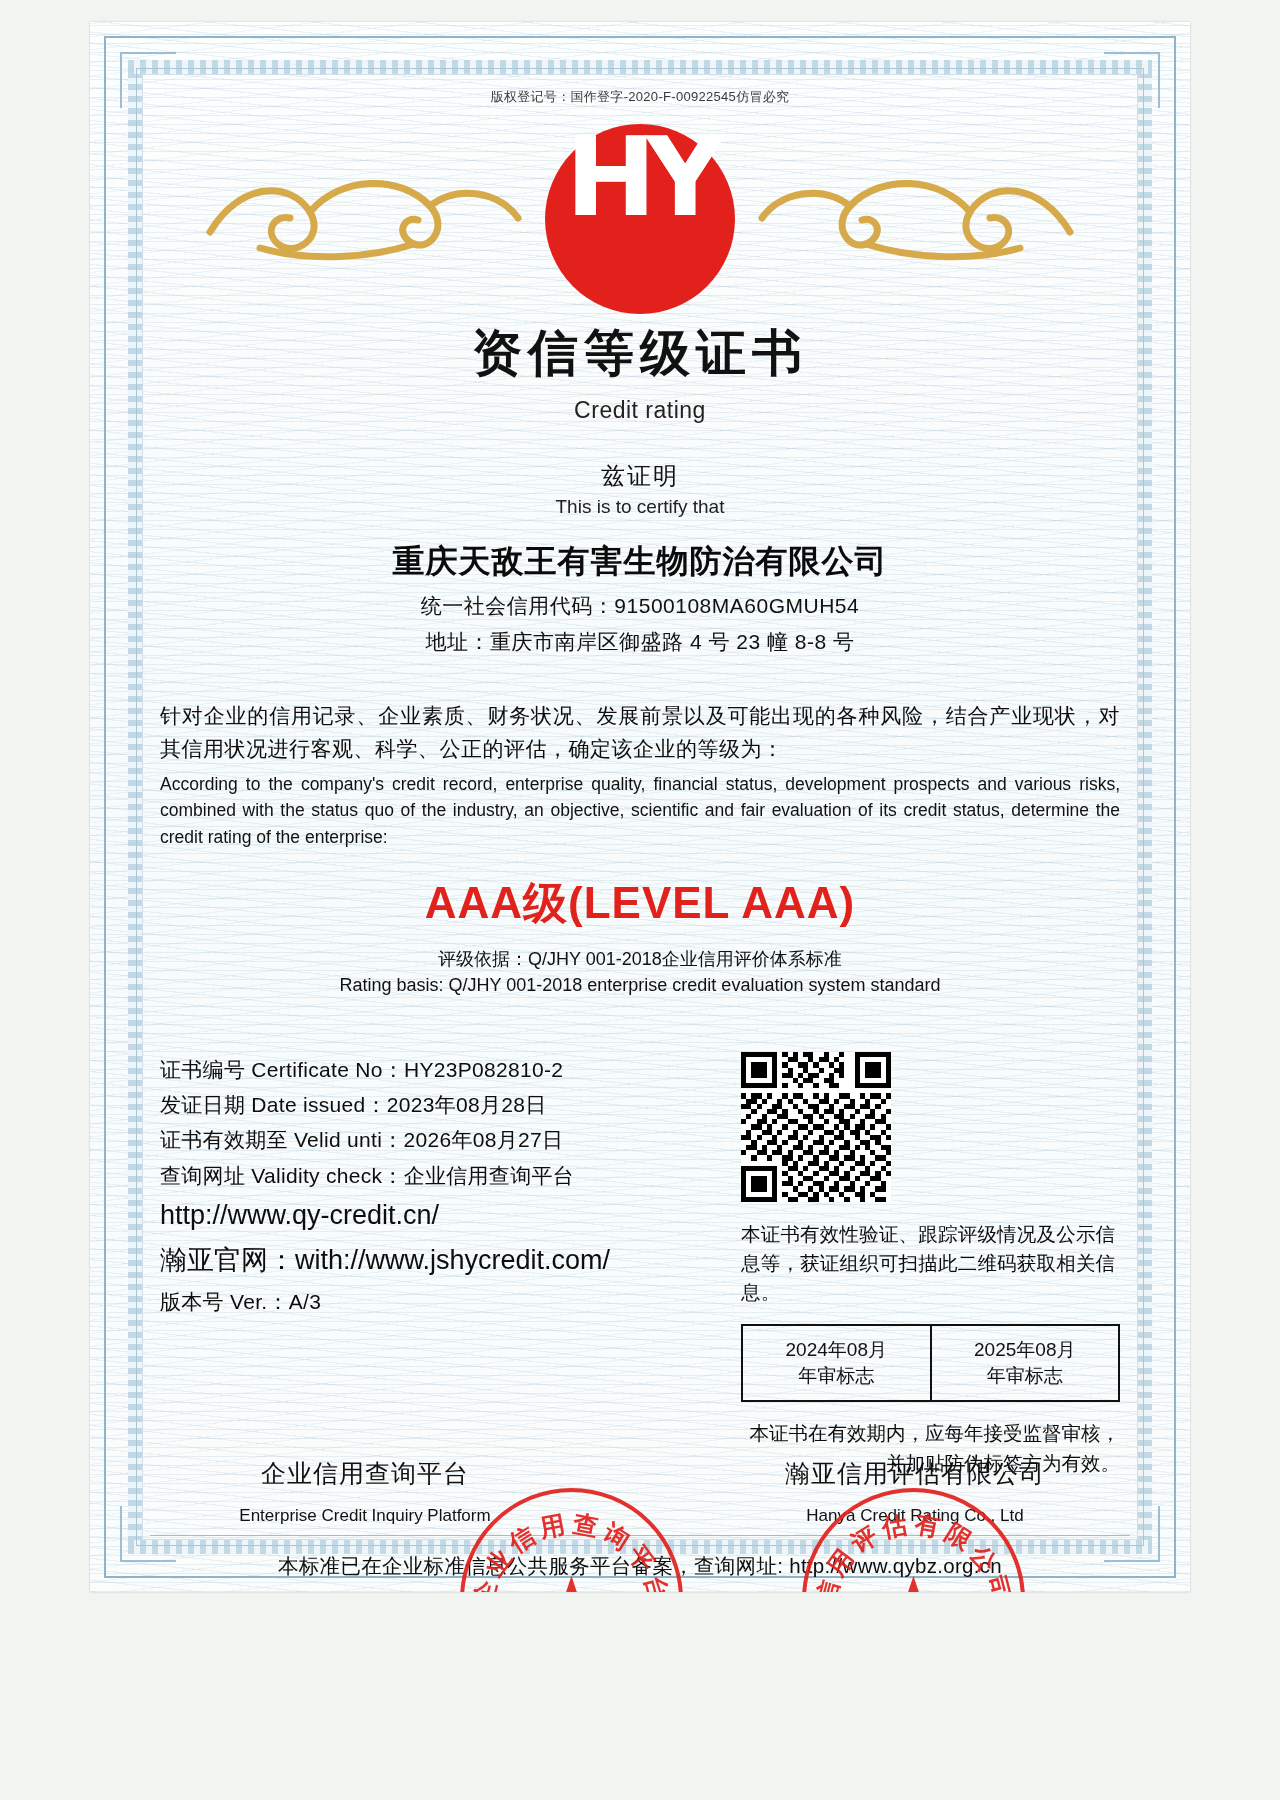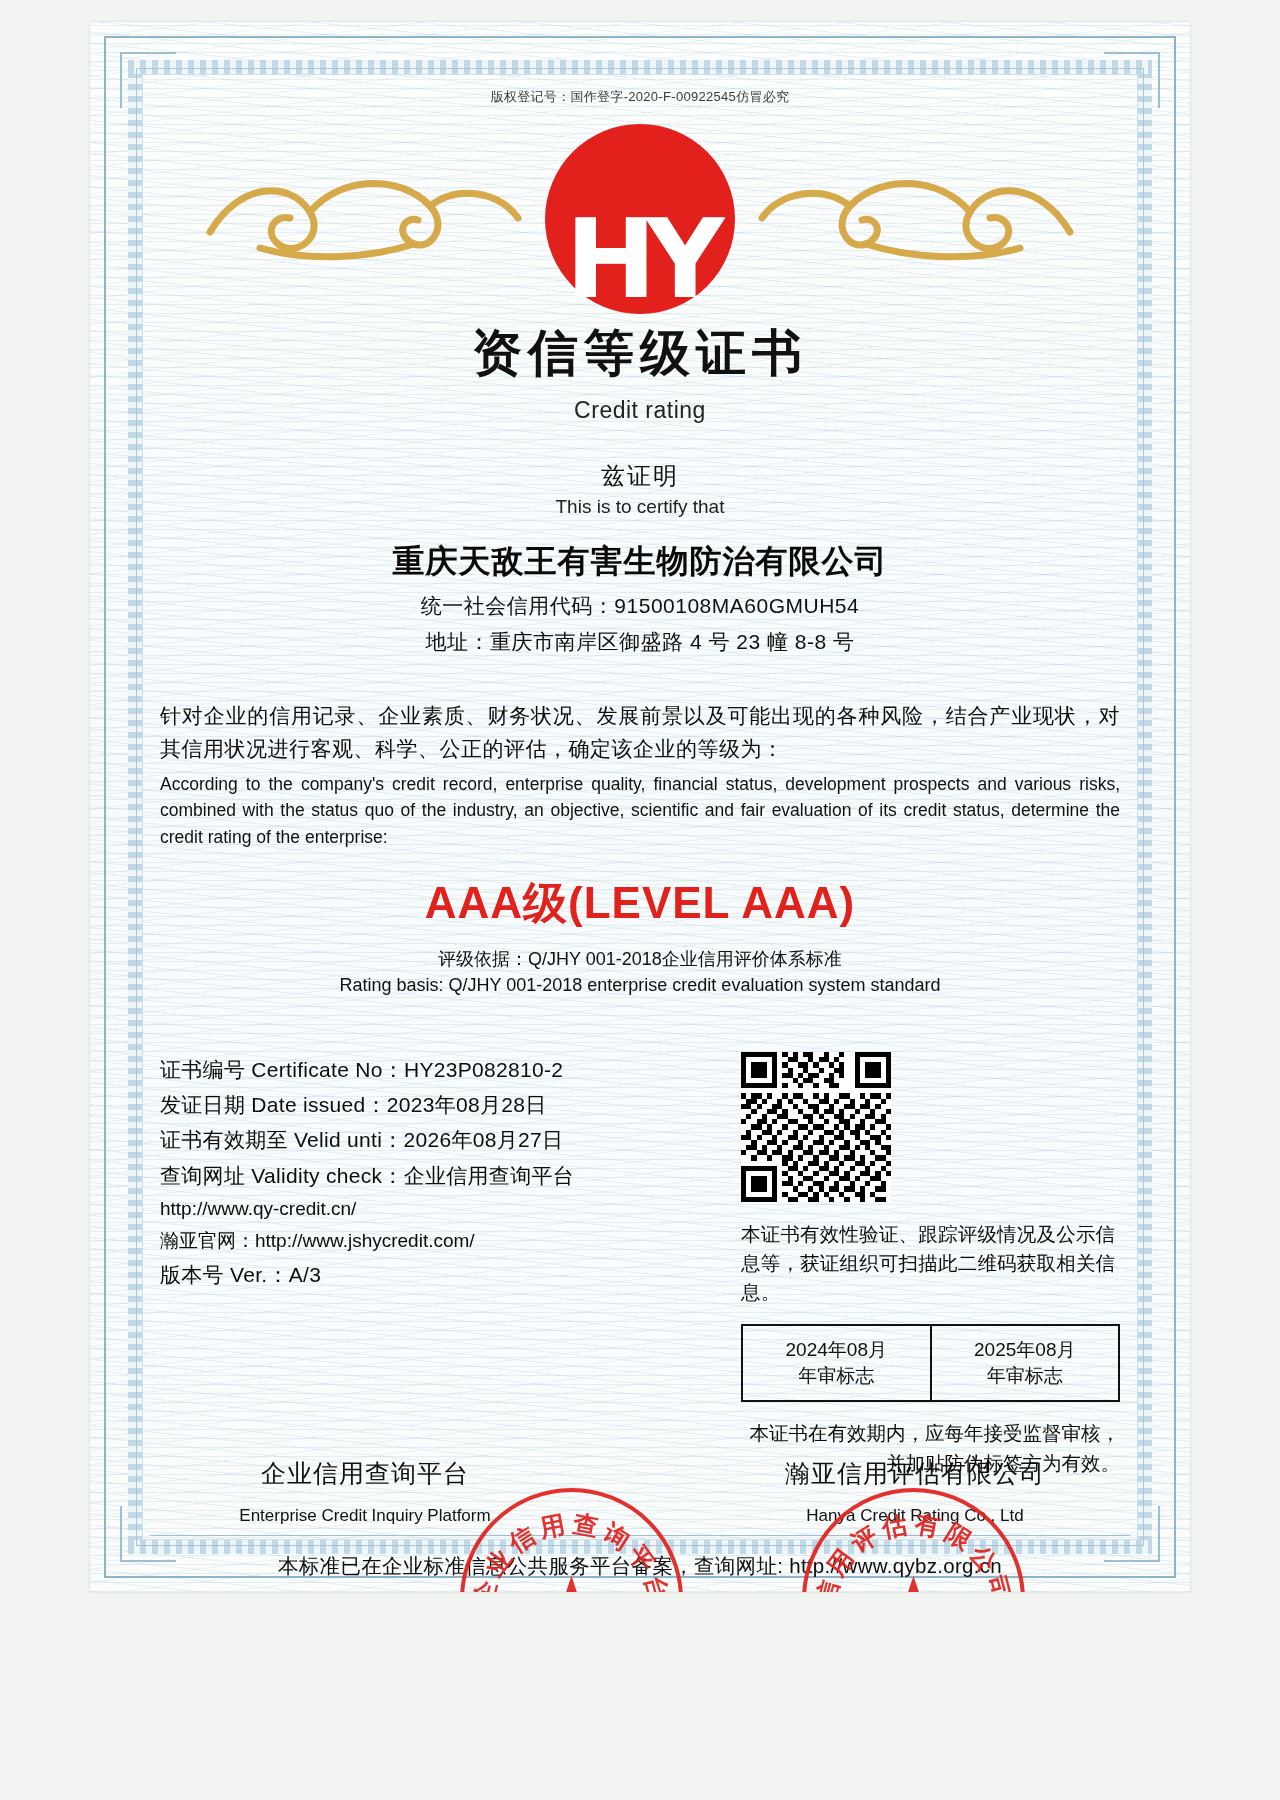--- a/index.html
+++ b/index.html
@@ -67,21 +67,21 @@
   .logo-row{position:relative;height:210px;margin-top:10px;}
   .flourish{
     position:absolute;top:46px;width:330px;height:110px;color:#d6a94a;
   }
   .flourish.left{left:40px;}
   .flourish.right{right:40px;transform:scaleX(-1);}
   .logo{
     position:absolute;left:50%;top:8px;transform:translateX(-50%);
     width:190px;height:190px;border-radius:50%;
     background:#e2211c;
-    display:flex;align-items:flex-end;justify-content:center;
+    display:flex;align-items:flex-start;justify-content:center;
   }
   .logo-mark{
     font-size:108px;font-weight:bold;color:#ffffff;
     font-family:"DejaVu Sans", sans-serif;
     letter-spacing:-10px;line-height:1;
     text-shadow:0 0 0 #fff;
   }
 
   .title-cn{
     text-align:center;font-size:50px;font-weight:bold;color:#111;
@@ -118,21 +118,21 @@
     font-family:"Liberation Sans", sans-serif;
   }
   .basis-cn{text-align:center;font-size:18px;color:#111;margin-top:14px;}
   .basis-en{text-align:center;font-size:18px;color:#111;margin-top:4px;}
 
   .lower{display:flex;margin-top:56px;gap:26px;}
   .left-col{width:555px;}
   .right-col{flex:1;}
 
   .field{font-size:21px;color:#0d0d0d;line-height:1.68;letter-spacing:.3px;}
-  .url{font-size:19px;color:#0d0d0d;line-height:1.68;}
+  .url{font-size:27px;color:#0d0d0d;line-height:1.68;}
 
   .qr-row{display:flex;gap:18px;align-items:flex-start;flex-direction:column;}
   .qr{
     width:150px;height:150px;flex:none;
     background:#fff;
   }
   .qr svg{display:block;}
   .qr-note{
     font-size:19.5px;color:#0d0d0d;line-height:1.5;letter-spacing:.2px;
   }
@@ -231,21 +231,21 @@
     <div class="basis-cn">评级依据：Q/JHY 001-2018企业信用评价体系标准</div>
     <div class="basis-en">Rating basis: Q/JHY 001-2018 enterprise credit evaluation system standard</div>
 
     <div class="lower">
       <div class="left-col">
         <div class="field">证书编号 Certificate No：HY23P082810-2</div>
         <div class="field">发证日期 Date issued：2023年08月28日</div>
         <div class="field">证书有效期至 Velid unti：2026年08月27日</div>
         <div class="field">查询网址 Validity check：企业信用查询平台</div>
         <div class="url">http://www.qy-credit.cn/</div>
-        <div class="url">瀚亚官网：http://www.jshycredit.com/</div>
+        <div class="url">瀚亚官网：with://www.jshycredit.com/</div>
         <div class="field">版本号 Ver.：A/3</div>
       </div>
 
       <div class="right-col">
         <div class="qr-row">
           <div class="qr">
             <svg viewBox="0 0 29 29" width="150" height="150" shape-rendering="crispEdges">
               <rect width="29" height="29" fill="#fff"></rect>
               <g fill="#000">
                 <rect x="0" y="0" width="7" height="1"></rect>

